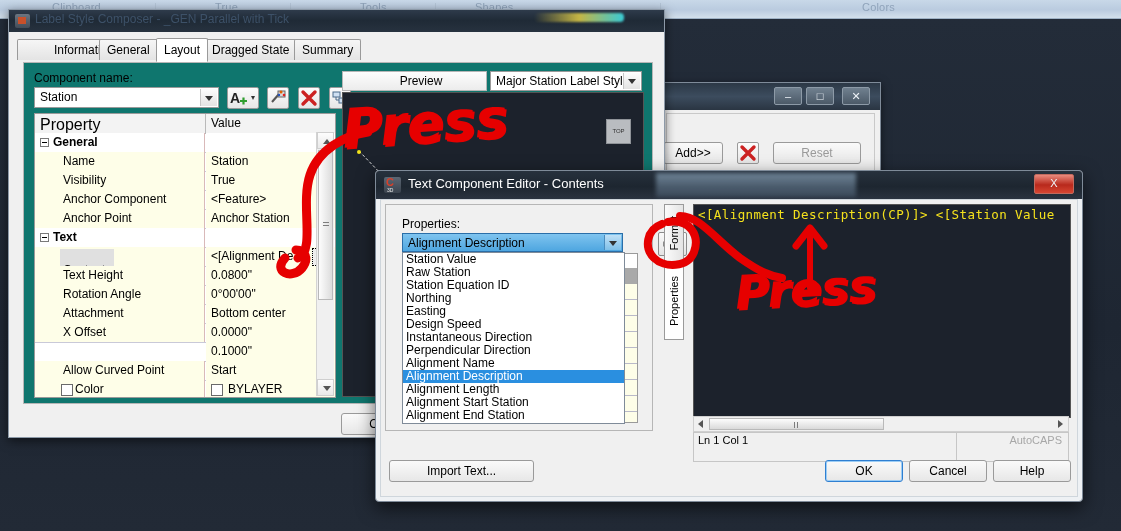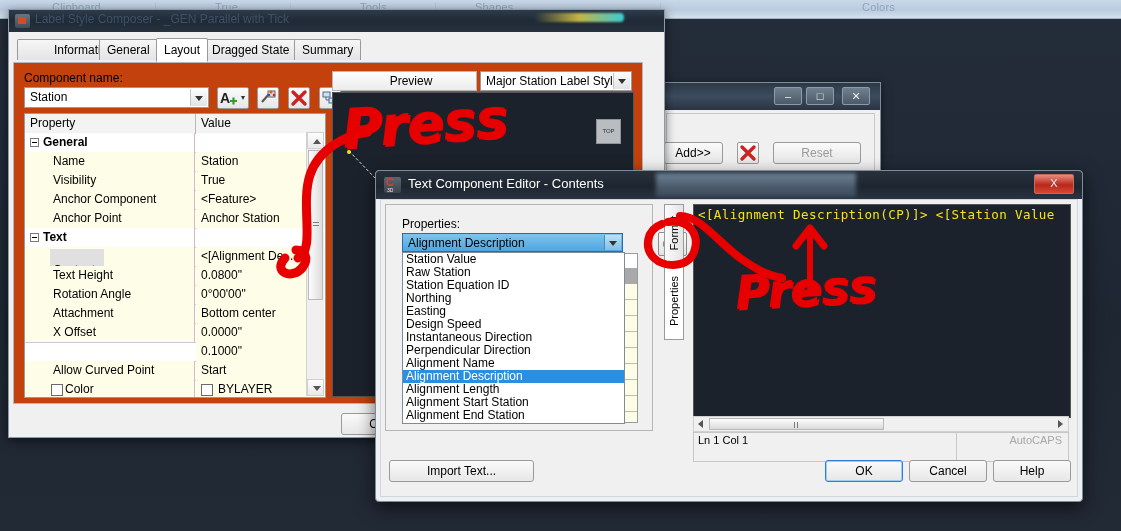--- a/index.html
+++ b/index.html
@@ -40,22 +40,22 @@
 
   
   .tabstrip{position:absolute;left:8px;top:6px;width:640px;height:22px;}
   .tab{position:absolute;top:1px;height:20px;line-height:20px;
     font-size:12px;padding:0 7px;background:linear-gradient(180deg,#f6f6f6,#e4e4e4);
     border:1px solid #9a9a9a;border-bottom:none;color:#000;white-space:nowrap;
     border-radius:2px 2px 0 0;}
   .tab.active{background:#fff;top:0;height:22px;line-height:22px;z-index:3;
     border-bottom:1px solid #fff;}
 
-  .panel{position:absolute;left:4px;top:30px;width:628px;height:340px;
-    background:#c2410c;border:1px solid #b6b6b6;}
+  .panel{position:absolute;left:14px;top:30px;width:628px;height:340px;
+    background:#0f766e;border:1px solid #b6b6b6;}
 
   .lbl{position:absolute;font-size:12px;color:#000;}
 
   
   .combo{position:absolute;background:#fff;border:1px solid #9a9a9a;
     font-size:12px;color:#000;box-sizing:border-box;}
   .combo .txt{position:absolute;left:5px;top:2px;white-space:nowrap;}
   .combo .arrow{position:absolute;right:1px;top:1px;bottom:1px;width:16px;
     background:linear-gradient(180deg,#fdfdfd,#e3e3e3);border-left:1px solid #c6c6c6;}
   .combo .arrow:after{content:"";position:absolute;left:4px;top:50%;margin-top:-2px;
@@ -65,21 +65,21 @@
   
   .tbtn{position:absolute;width:22px;height:22px;
     background:linear-gradient(180deg,#fcfcfc,#e6e6e6);border:1px solid #9a9a9a;
     border-radius:2px;box-sizing:border-box;}
   .tbtn.wide{width:32px;}
 
   
   .grid{position:absolute;background:#fff;border:1px solid #9a9a9a;overflow:hidden;}
   .grid .hdr{position:absolute;left:0;top:0;right:0;height:19px;
     background:#f3f3f3;border-bottom:1px solid #b9b9b9;}
-  .grid .hdr .c1{position:absolute;left:5px;top:2px;font-size:12px;}
+  .grid .hdr .c1{position:absolute;left:5px;top:2px;font-size:16px;}
   .grid .hdr .c2{position:absolute;left:176px;top:2px;font-size:12px;}
   .grid .hdr .vsep{position:absolute;left:170px;top:0;bottom:0;width:1px;background:#b9b9b9;}
   .row{position:absolute;left:0;right:0;height:19px;border-bottom:1px solid #c9c9d8;
     font-size:12px;}
   .row .pname{position:absolute;left:0;top:0;width:170px;height:19px;
     border-right:1px solid #d9b9b9;box-sizing:border-box;}
   .row .pname span{position:absolute;left:28px;top:2px;white-space:nowrap;}
   .row.grp .pname span{left:18px;font-weight:bold;}
   .row .pval{position:absolute;left:171px;right:0;top:0;height:19px;}
   .row .pval span{position:absolute;left:5px;top:2px;white-space:nowrap;}

